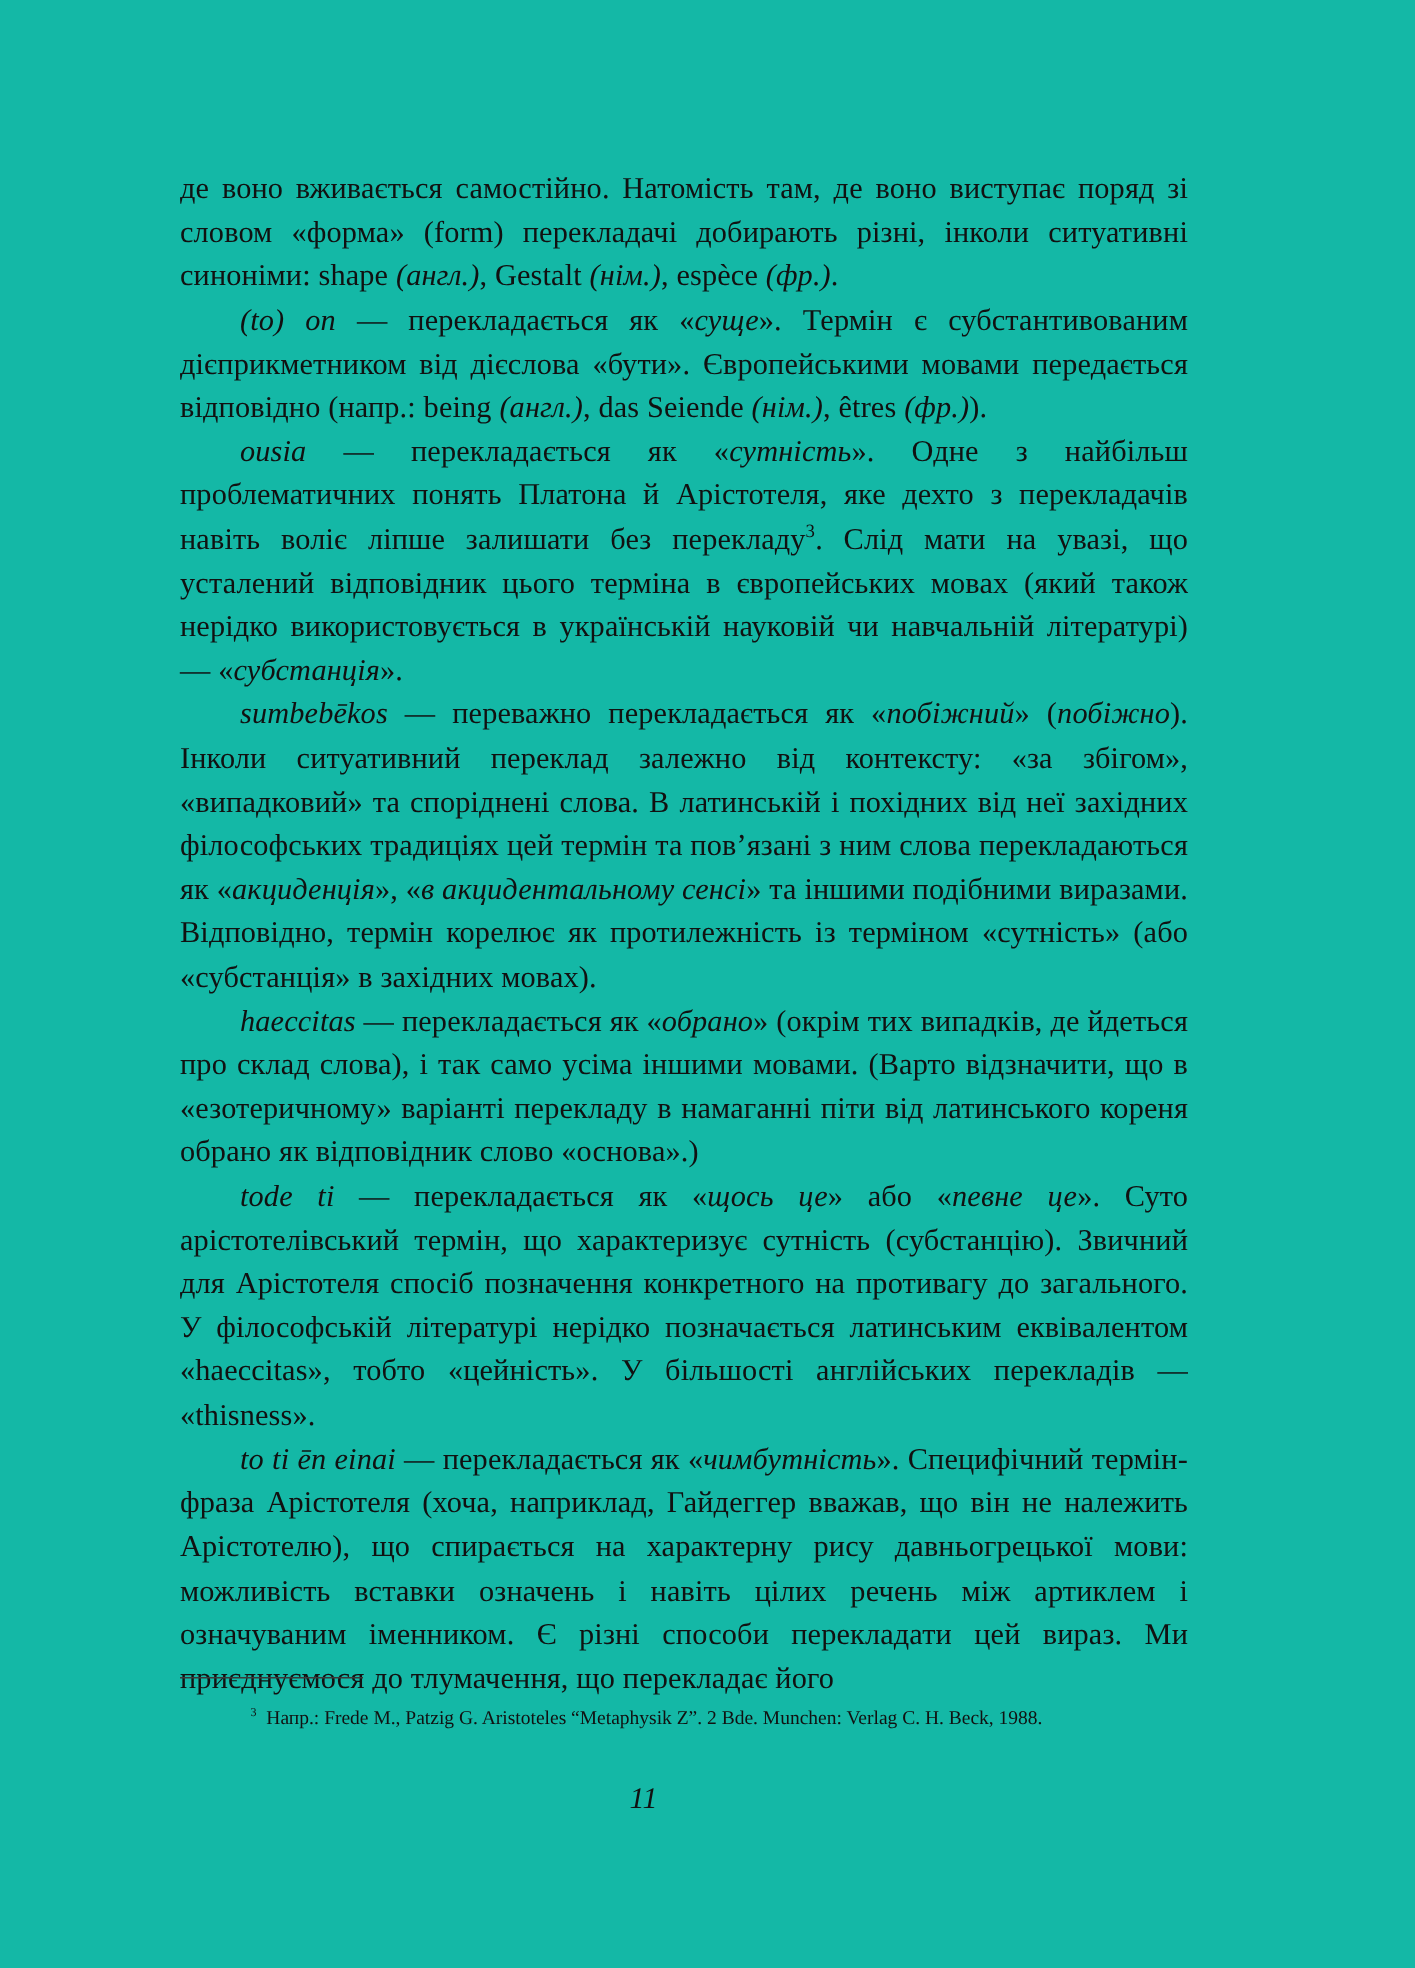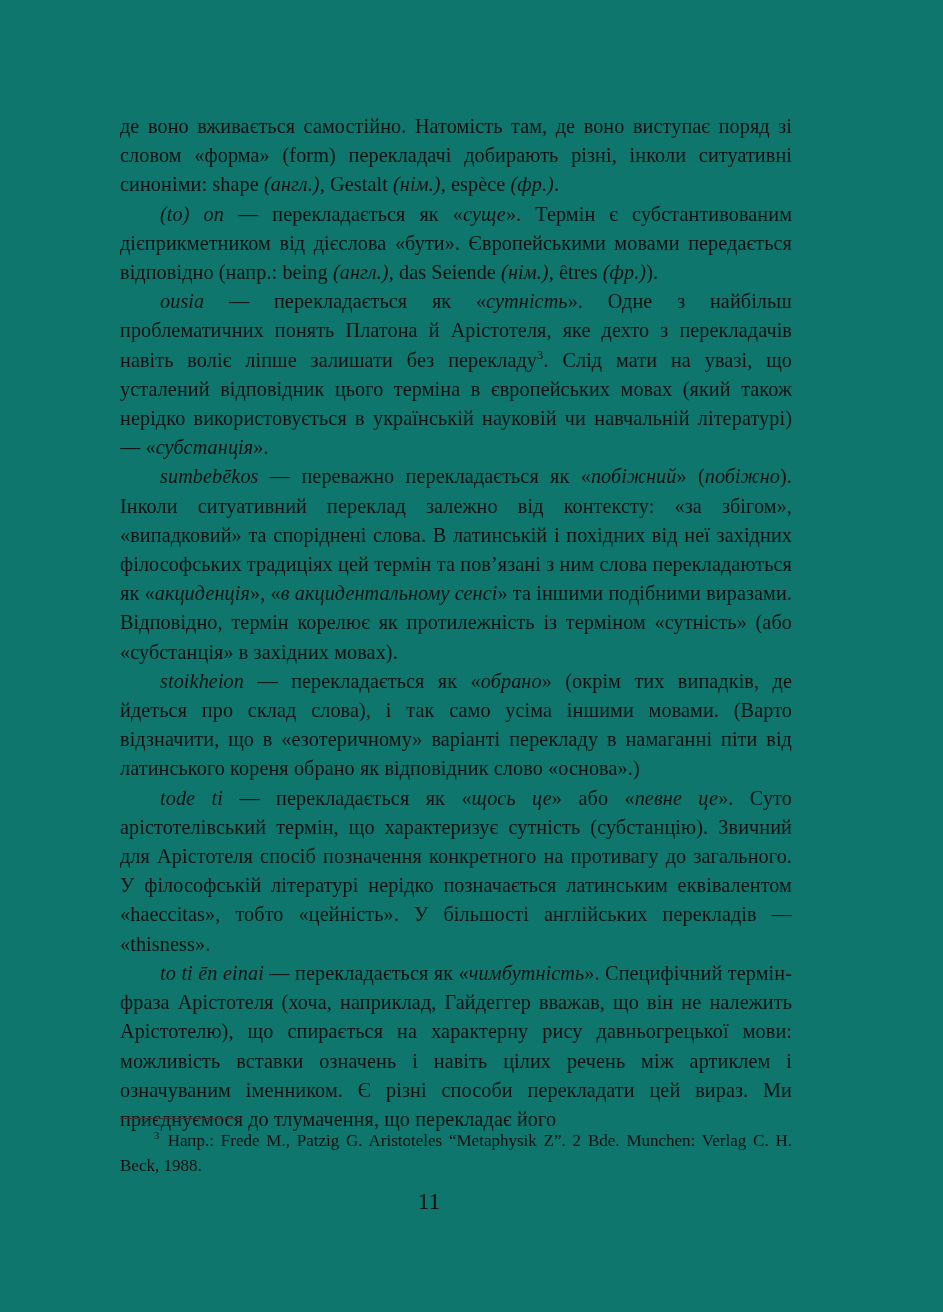--- a/index.html
+++ b/index.html
@@ -14,21 +14,21 @@
     color: #111111;
     overflow: hidden;
     position: relative;
   }
   .page {
     position: absolute;
     left: 0;
     top: 0;
     width: 943px;
     height: 1312px;
-    background: #0f766e;
+    background: #14b8a6;
   }
   .text-block {
     position: absolute;
     left: 120px;
     top: 112px;
     width: 672px;
   }
   .para {
     margin: 0;
     font-size: 20.2px;
@@ -57,51 +57,52 @@
     top: 1118px;
     width: 672px;
   }
   .fn-rule {
     width: 122px;
     height: 0;
     border-top: 1.6px solid #3a3a3a;
     margin: 0 0 9px 0;
   }
   .fn-text {
-    margin: 0;
-    font-size: 17px;
+    margin: 13px;
+    font-size: 13px;
     line-height: 25px;
     text-align: justify;
     text-indent: 34px;
   }
   .fn-text sup {
     font-size: 0.62em;
     vertical-align: super;
     line-height: 0;
   }
   .folio {
     position: absolute;
     left: 0;
     top: 1188px;
     width: 858px;
     text-align: center;
-    font-size: 24px;
+    font-size: 20px;
+    font-style: italic;
   }
 </style>
 </head>
 <body>
 
 <div class="page">
 
   <div class="text-block">
       <p class="para first"><span>де воно вживається самостійно. Натомість там, де воно виступає поряд зі словом «форма» (form) перекладачі добирають різні, інколи ситуативні синоніми: shape </span><span class="it">(англ.)</span><span>, Gestalt </span><span class="it">(нім.)</span><span>, espèce </span><span class="it">(фр.)</span><span>.</span></p>
       <p class="para"><span class="it">(to) on</span><span> — перекладається як «</span><span class="it">суще</span><span>». Термін є субстантивованим дієприкметником від дієслова «бути». Європейськими мовами передається відповідно (напр.: being </span><span class="it">(англ.)</span><span>, das Seiende </span><span class="it">(нім.)</span><span>, êtres </span><span class="it">(фр.)</span><span>).</span></p>
       <p class="para"><span class="it">ousia</span><span> — перекладається як «</span><span class="it">сутність</span><span>». Одне з найбільш проблематичних понять Платона й Арістотеля, яке дехто з перекладачів навіть воліє ліпше залишати без перекладу</span><sup class="fn">3</sup><span>. Слід мати на увазі, що усталений відповідник цього терміна в європейських мовах (який також нерідко використовується в українській науковій чи навчальній літературі) — «</span><span class="it">субстанція</span><span>».</span></p>
       <p class="para"><span class="it">sumbebēkos</span><span> — переважно перекладається як «</span><span class="it">побіжний</span><span>» (</span><span class="it">побіжно</span><span>). Інколи ситуативний переклад залежно від контексту: «за збігом», «випадковий» та споріднені слова. В латинській і похідних від неї західних філософських традиціях цей термін та пов’язані з ним слова перекладаються як «</span><span class="it">акциденція</span><span>», «</span><span class="it">в акцидентальному сенсі</span><span>» та іншими подібними виразами. Відповідно, термін корелює як протилежність із терміном «сутність» (або «субстанція» в західних мовах).</span></p>
-      <p class="para"><span class="it">stoikheion</span><span> — перекладається як «</span><span class="it">обрано</span><span>» (окрім тих випадків, де йдеться про склад слова), і так само усіма іншими мовами. (Варто відзначити, що в «езотеричному» варіанті перекладу в намаганні піти від латинського кореня обрано як відповідник слово «основа».)</span></p>
+      <p class="para"><span class="it">haeccitas</span><span> — перекладається як «</span><span class="it">обрано</span><span>» (окрім тих випадків, де йдеться про склад слова), і так само усіма іншими мовами. (Варто відзначити, що в «езотеричному» варіанті перекладу в намаганні піти від латинського кореня обрано як відповідник слово «основа».)</span></p>
       <p class="para"><span class="it">tode ti</span><span> — перекладається як «</span><span class="it">щось це</span><span>» або «</span><span class="it">певне це</span><span>». Суто арістотелівський термін, що характеризує сутність (субстанцію). Звичний для Арістотеля спосіб позначення конкретного на противагу до загального. У філософській літературі нерідко позначається латинським еквівалентом «haeccitas», тобто «цейність». У більшості англійських перекладів — «thisness».</span></p>
       <p class="para"><span class="it">to ti ēn einai</span><span> — перекладається як «</span><span class="it">чимбутність</span><span>». Специфічний термін-фраза Арістотеля (хоча, наприклад, Гайдеггер вважав, що він не належить Арістотелю), що спирається на характерну рису давньогрецької мови: можливість вставки означень і навіть цілих речень між артиклем і означуваним іменником. Є різні способи перекладати цей вираз. Ми приєднуємося до тлумачення, що перекладає його</span></p>
     </div>
 
   <div class="footnote-area">
     <div class="fn-rule"></div>
     <p class="fn-text"><sup>3</sup><span> Напр.: Frede M., Patzig G. Aristoteles “Metaphysik Z”. 2 Bde. Munchen: Verlag C. H. Beck, 1988.</span></p>
   </div>
 
   <div class="folio">11</div>

